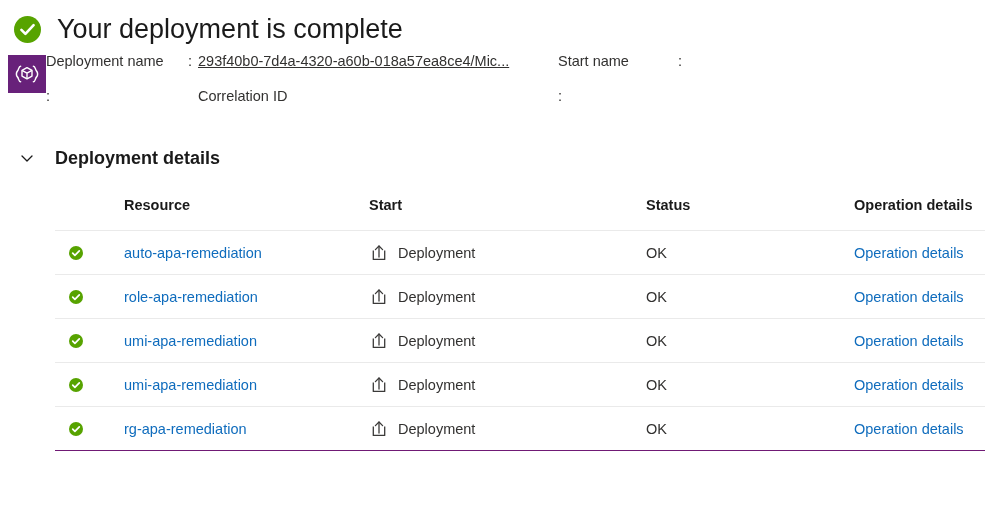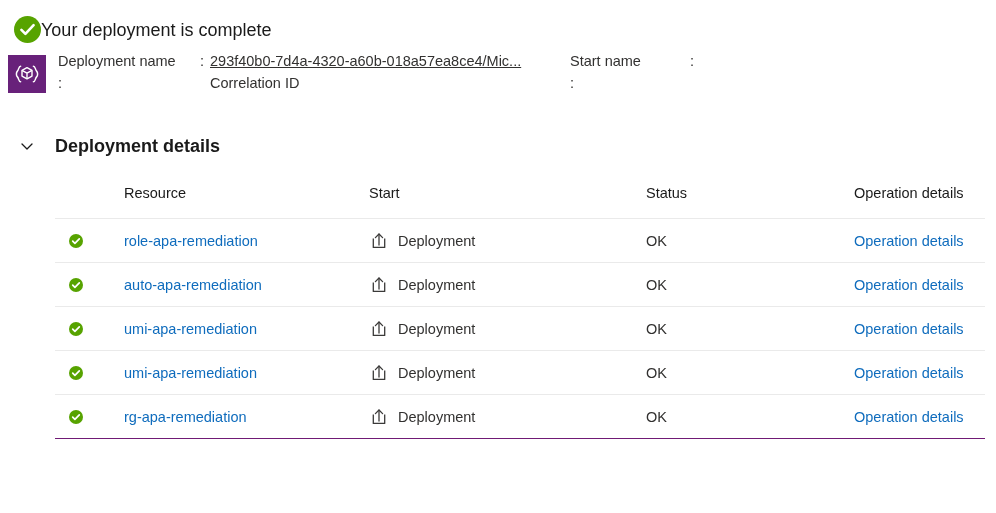--- a/index.html
+++ b/index.html
@@ -25,23 +25,24 @@
   .success-circle {
     width: 27px;
     height: 27px;
     border-radius: 50%;
     background: #57a300;
     flex: 0 0 auto;
     position: relative;
   }
   .success-circle svg { display: block; }
   .page-title {
-    font-size: 18px;
+    font-size: 27px;
     font-weight: 300;
     color: #1a1a1a;
+    margin-left: 16px;
     line-height: 1;
     white-space: nowrap;
   }
 
   
   .summary {
     display: flex;
     align-items: flex-start;
     padding: 10px 0 0 8px;
   }
@@ -49,24 +50,23 @@
     width: 38px;
     height: 38px;
     background: #68217a;
     flex: 0 0 auto;
     margin-top: 2px;
     display: flex;
     align-items: center;
     justify-content: center;
   }
   .summary-grid {
-    margin-left: 12px;
     display: grid;
     grid-template-columns: 142px 10px 360px 120px 10px auto;
-    row-gap: 5px;
+    row-gap: 18px;
     font-size: 14.5px;
     color: #323130;
     align-items: start;
   }
   .summary-grid .lbl { white-space: nowrap; }
   .summary-grid .colon { text-align: left; }
   .summary-grid .val {
     white-space: nowrap;
     overflow: hidden;
     text-overflow: ellipsis;
@@ -112,21 +112,21 @@
   }
   .details-table col.c-status-ico { width: 69px; }
   .details-table col.c-resource   { width: 245px; }
   .details-table col.c-type       { width: 277px; }
   .details-table col.c-status     { width: 208px; }
   .details-table col.c-op         { width: 131px; }
 
   .details-table th {
     text-align: left;
     font-size: 14.5px;
-    font-weight: 400;
+    font-weight: 700;
     color: #1a1a1a;
     padding: 0 0 17px 0;
     white-space: nowrap;
   }
   .details-table td {
     border-top: 1px solid #eaeaea;
     height: 43px;
     font-size: 14.5px;
     color: #323130;
     vertical-align: middle;
@@ -219,42 +219,42 @@
       <th>Status</th>
       <th>Operation details</th>
     </tr>
   </thead>
   <tbody id="table-body">
       <tr>
         <td><span><svg class="row-check" viewBox="0 0 14 14" aria-hidden="true">
               <circle cx="7" cy="7" r="7" fill="#57a300"></circle>
               <path d="M3.7 7.2 L5.9 9.4 L10.3 4.8" fill="none" stroke="#ffffff" stroke-width="1.7" stroke-linecap="round" stroke-linejoin="round"></path>
             </svg></span></td>
+        <td><a class="res-link">auto-apa-remediation</a></td>
+        <td>
+          <span class="type-cell">
+            <span>
+              <svg class="type-icon" width="20" height="20" viewBox="0 0 20 20" aria-hidden="true">
+                <path d="M10 3.2 L10 14" fill="none" stroke="#3b3a39" stroke-width="1.3" stroke-linecap="round"></path>
+                <path d="M6.4 6.6 L10 3 L13.6 6.6" fill="none" stroke="#3b3a39" stroke-width="1.3" stroke-linecap="round" stroke-linejoin="round"></path>
+                <path d="M4.3 7.6 L4.3 16.4 L15.7 16.4 L15.7 7.6" fill="none" stroke="#3b3a39" stroke-width="1.3" stroke-linejoin="round"></path>
+              </svg>
+            </span>
+            <span class="type-label">Deployment</span>
+          </span>
+        </td>
+        <td><span>OK</span></td>
+        <td><a class="op-link">Operation details</a></td>
+      </tr>
+      <tr>
+        <td><span><svg class="row-check" viewBox="0 0 14 14" aria-hidden="true">
+              <circle cx="7" cy="7" r="7" fill="#57a300"></circle>
+              <path d="M3.7 7.2 L5.9 9.4 L10.3 4.8" fill="none" stroke="#ffffff" stroke-width="1.7" stroke-linecap="round" stroke-linejoin="round"></path>
+            </svg></span></td>
         <td><a class="res-link">role-apa-remediation</a></td>
-        <td>
-          <span class="type-cell">
-            <span>
-              <svg class="type-icon" width="20" height="20" viewBox="0 0 20 20" aria-hidden="true">
-                <path d="M10 3.2 L10 14" fill="none" stroke="#3b3a39" stroke-width="1.3" stroke-linecap="round"></path>
-                <path d="M6.4 6.6 L10 3 L13.6 6.6" fill="none" stroke="#3b3a39" stroke-width="1.3" stroke-linecap="round" stroke-linejoin="round"></path>
-                <path d="M4.3 7.6 L4.3 16.4 L15.7 16.4 L15.7 7.6" fill="none" stroke="#3b3a39" stroke-width="1.3" stroke-linejoin="round"></path>
-              </svg>
-            </span>
-            <span class="type-label">Deployment</span>
-          </span>
-        </td>
-        <td><span>OK</span></td>
-        <td><a class="op-link">Operation details</a></td>
-      </tr>
-      <tr>
-        <td><span><svg class="row-check" viewBox="0 0 14 14" aria-hidden="true">
-              <circle cx="7" cy="7" r="7" fill="#57a300"></circle>
-              <path d="M3.7 7.2 L5.9 9.4 L10.3 4.8" fill="none" stroke="#ffffff" stroke-width="1.7" stroke-linecap="round" stroke-linejoin="round"></path>
-            </svg></span></td>
-        <td><a class="res-link">auto-apa-remediation</a></td>
         <td>
           <span class="type-cell">
             <span>
               <svg class="type-icon" width="20" height="20" viewBox="0 0 20 20" aria-hidden="true">
                 <path d="M10 3.2 L10 14" fill="none" stroke="#3b3a39" stroke-width="1.3" stroke-linecap="round"></path>
                 <path d="M6.4 6.6 L10 3 L13.6 6.6" fill="none" stroke="#3b3a39" stroke-width="1.3" stroke-linecap="round" stroke-linejoin="round"></path>
                 <path d="M4.3 7.6 L4.3 16.4 L15.7 16.4 L15.7 7.6" fill="none" stroke="#3b3a39" stroke-width="1.3" stroke-linejoin="round"></path>
               </svg>
             </span>
             <span class="type-label">Deployment</span>

